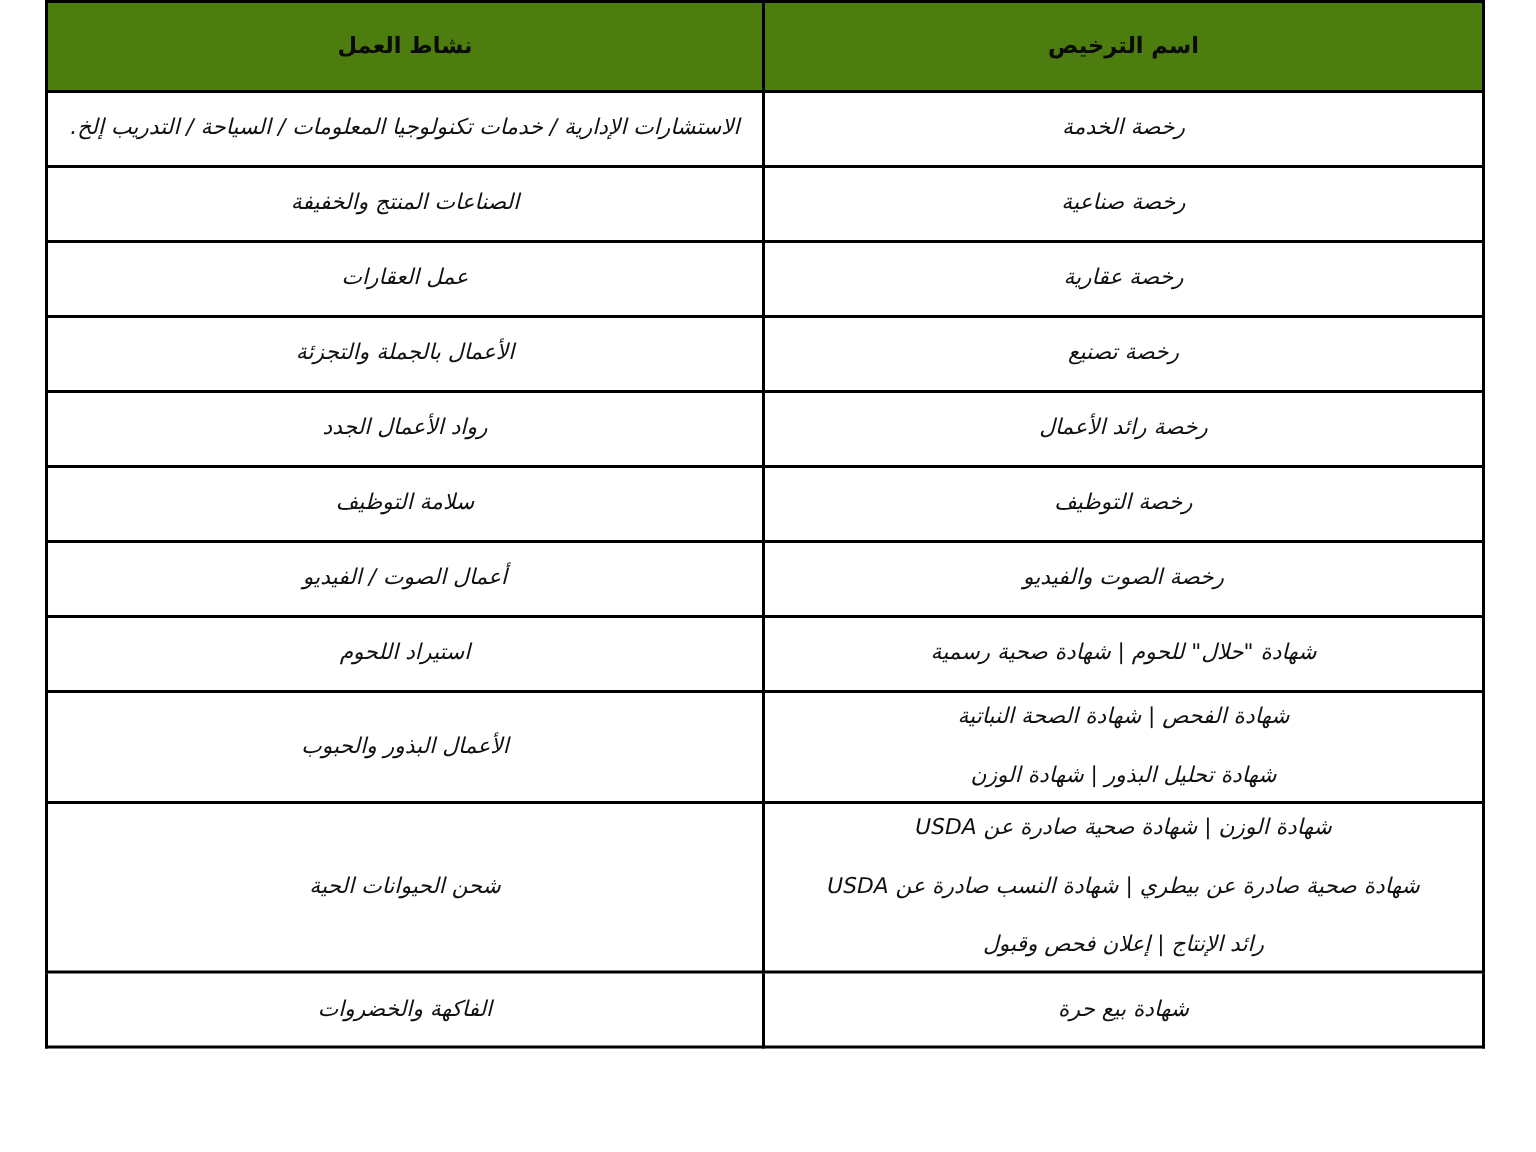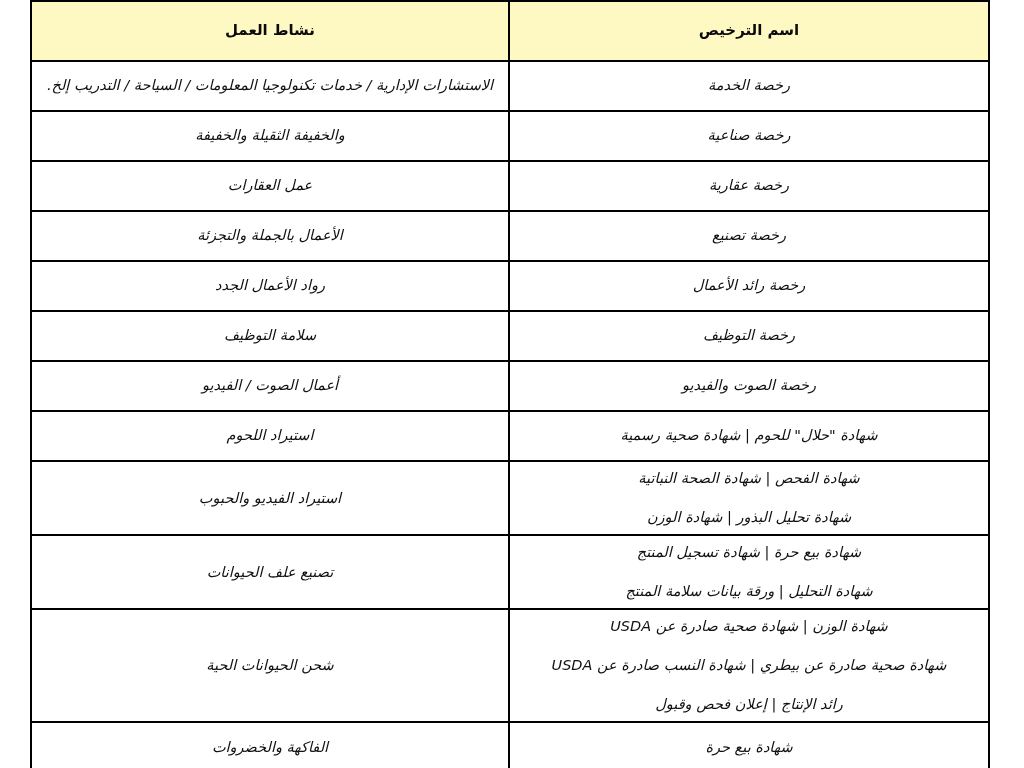--- a/index.html
+++ b/index.html
@@ -45,21 +45,21 @@
     text-align: center;
     vertical-align: middle;
     padding: 6px 12px;
     color: #111111;
     line-height: 1.45;
     font-size: 14.5px;
     word-wrap: break-word;
   }
 
   table.license-table thead th {
-    background: #fef9c3;
+    background: #4d7c0f;
     font-weight: bold;
     font-size: 15px;
     height: 50px;
     padding: 4px 12px;
     color: #0a0a0a;
   }
 
   table.license-table tbody td {
     font-weight: normal;
     font-style: italic;
@@ -91,21 +91,21 @@
       </thead>
       <tbody>
 
         <tr class="r-single">
           <td>رخصة الخدمة</td>
           <td>الاستشارات الإدارية / خدمات تكنولوجيا المعلومات / السياحة / التدريب إلخ.</td>
         </tr>
 
         <tr class="r-single">
           <td>رخصة صناعية</td>
-          <td>والخفيفة الثقيلة والخفيفة</td>
+          <td>الصناعات المنتج والخفيفة</td>
         </tr>
 
         <tr class="r-single">
           <td>رخصة عقارية</td>
           <td>عمل العقارات</td>
         </tr>
 
         <tr class="r-single">
           <td>رخصة تصنيع</td>
           <td>الأعمال بالجملة والتجزئة</td>
@@ -129,30 +129,23 @@
         <tr class="r-single">
           <td>شهادة "حلال" للحوم | شهادة صحية رسمية</td>
           <td>استيراد اللحوم</td>
         </tr>
 
         <tr class="r-double">
           <td>
             <span class="cell-line">شهادة الفحص | شهادة الصحة النباتية</span>
             <span class="cell-line">شهادة تحليل البذور | شهادة الوزن</span>
           </td>
-          <td>استيراد الفيديو والحبوب</td>
+          <td>الأعمال البذور والحبوب</td>
         </tr>
 
-        <tr class="r-double">
-          <td>
-            <span class="cell-line">شهادة بيع حرة | شهادة تسجيل المنتج</span>
-            <span class="cell-line">شهادة التحليل | ورقة بيانات سلامة المنتج</span>
-          </td>
-          <td>تصنيع علف الحيوانات</td>
-        </tr>
 
         <tr class="r-triple">
           <td>
             <span class="cell-line">شهادة الوزن | شهادة صحية صادرة عن USDA</span>
             <span class="cell-line">شهادة صحية صادرة عن بيطري | شهادة النسب صادرة عن USDA</span>
             <span class="cell-line">رائد الإنتاج | إعلان فحص وقبول</span>
           </td>
           <td>شحن الحيوانات الحية</td>
         </tr>
 

